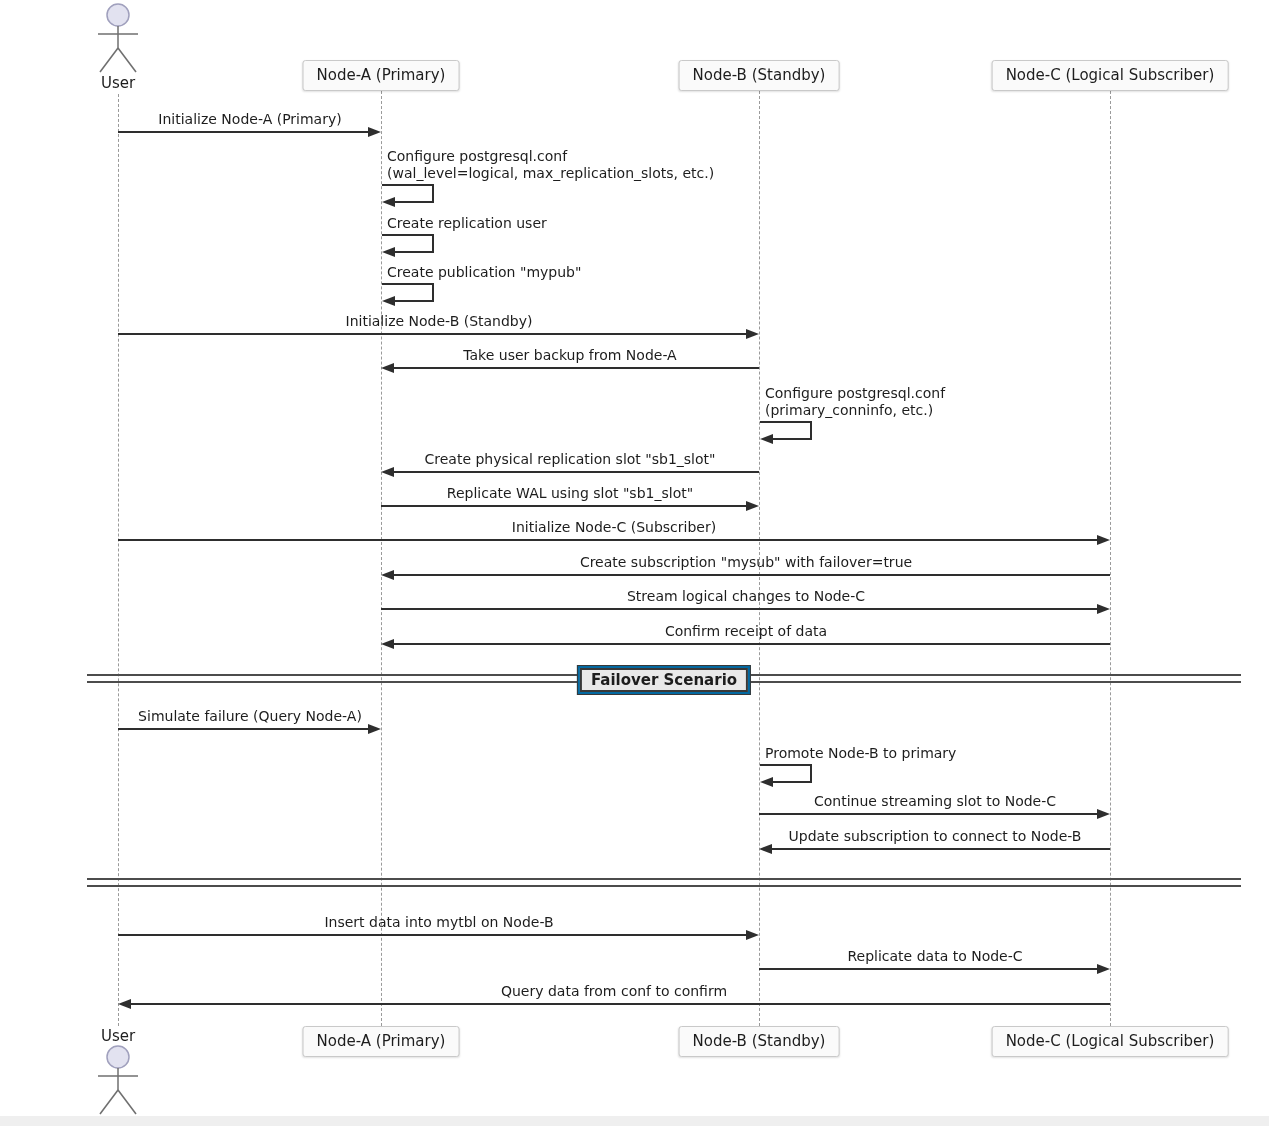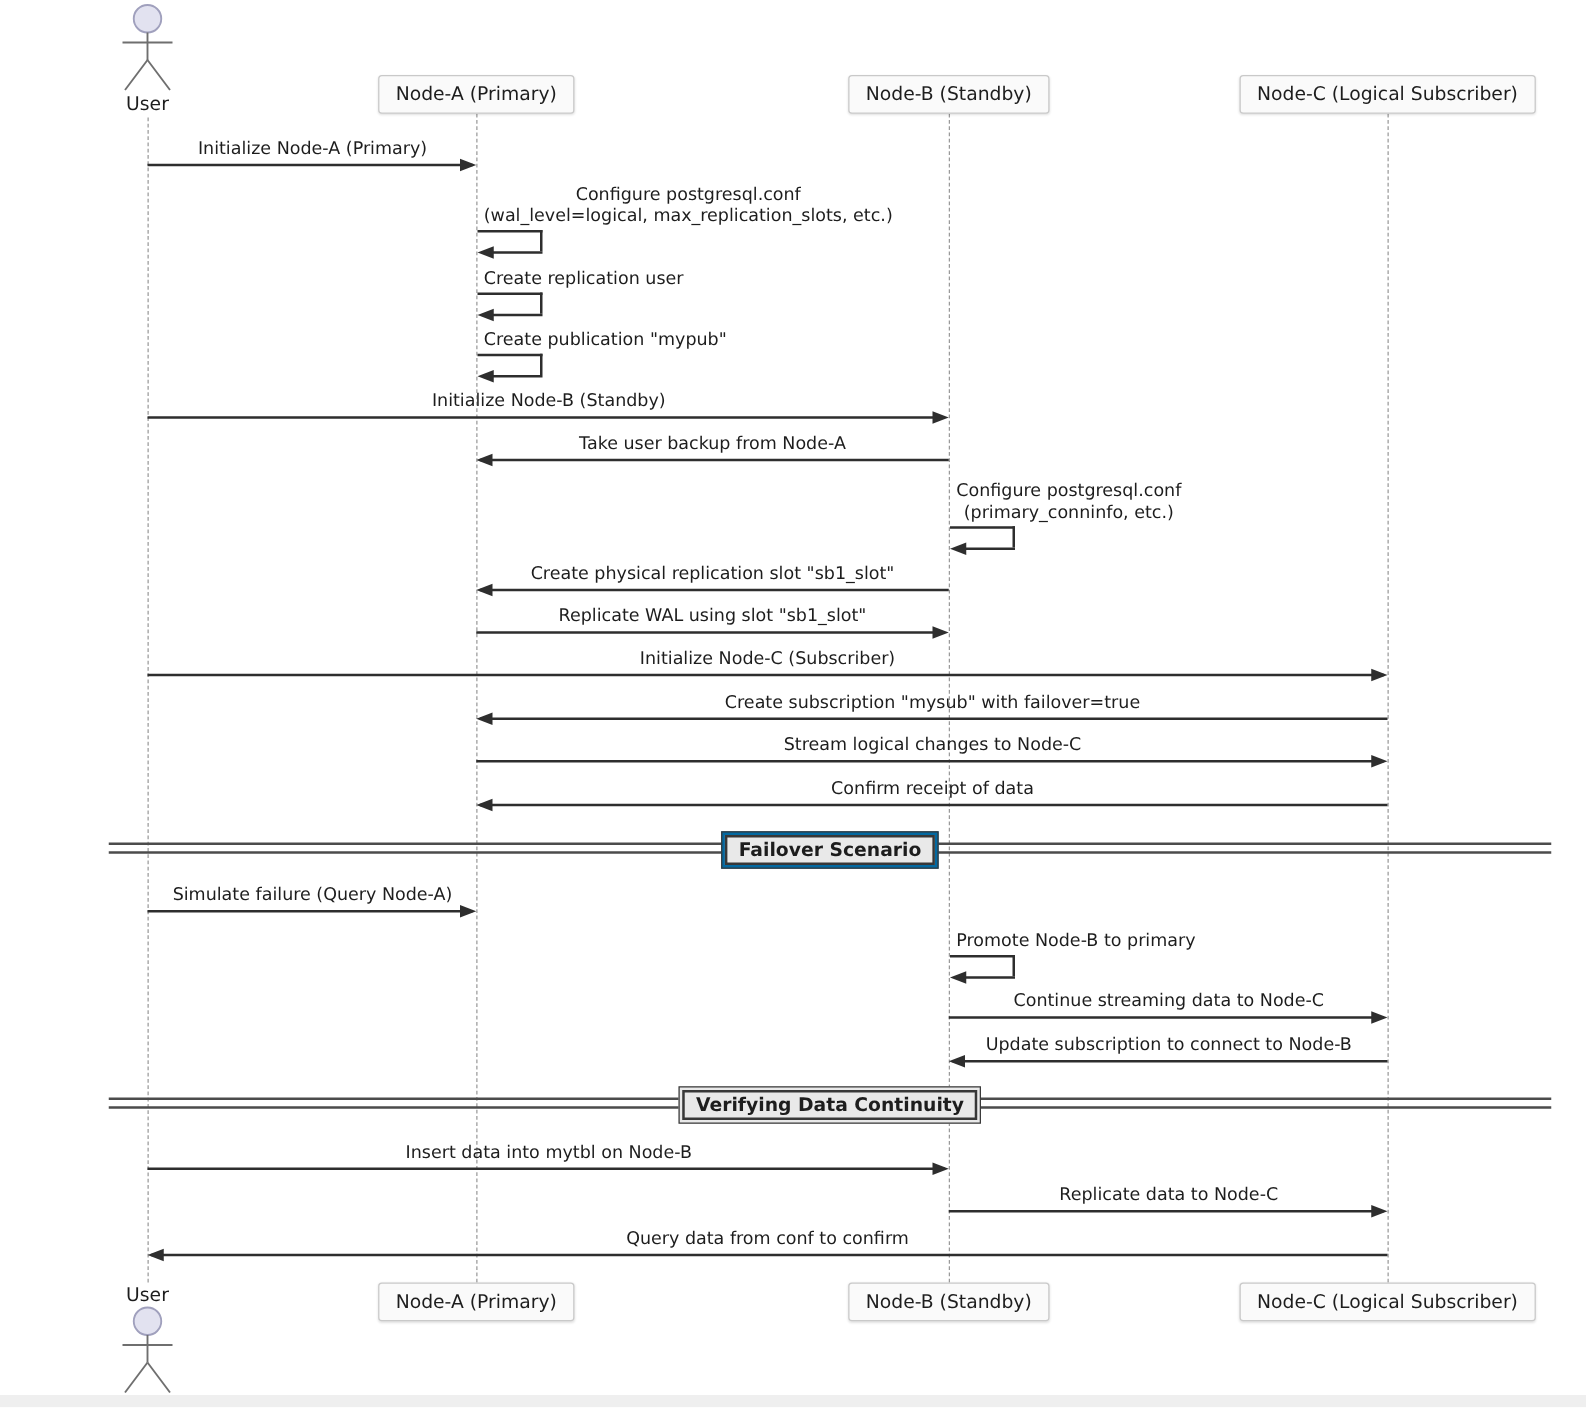--- a/index.html
+++ b/index.html
@@ -19,21 +19,21 @@
   .actor-label{
     position:absolute;transform:translateX(-50%);
     font-size:15px;white-space:nowrap;z-index:3;
   }
   .actor-figure{position:absolute;z-index:3;}
   .msg-label{
     position:absolute;font-size:14px;line-height:17px;white-space:pre-line;
     z-index:4;
   }
   .msg-label.centered{transform:translateX(-50%);text-align:center;white-space:nowrap;}
-  .msg-label.selfmsg{text-align:center;width:max-content;}
+  .msg-label.selfmsg{width:max-content;}
   .msg-line{position:absolute;height:2px;z-index:3;}
   .msg-vline{position:absolute;width:2px;z-index:3;}
   .arrow-right{
     position:absolute;width:0;height:0;z-index:4;
     border-top:5px solid transparent;border-bottom:5px solid transparent;
   }
   .arrow-left{
     position:absolute;width:0;height:0;z-index:4;
     border-top:5px solid transparent;border-bottom:5px solid transparent;
   }
@@ -77,23 +77,20 @@
     <div class="lifeline" style="left: 1110px; top: 91px; height: 935px; border-left-color: rgb(154, 154, 154);"></div>
     <div class="pbox" style="left: 1110px; top: 60px;">Node-C (Logical Subscriber)</div>
     <div class="pbox" style="left: 1110px; top: 1026px;">Node-C (Logical Subscriber)</div>
     <div class="divider-line" style="left: 87px; width: 1154px; top: 674px; background: rgb(76, 76, 76);"></div>
     <div class="divider-line" style="left: 87px; width: 1154px; top: 681px; background: rgb(76, 76, 76);"></div>
     <div class="divider-box" style="left: 664px; top: 665px; border: 1px solid rgb(56, 56, 56); background: #0369a1;">
       <div class="divider-box-inner" style="border: 2px solid rgb(56, 56, 56); background: rgb(233, 233, 233);">Failover Scenario</div>
     </div>
     <div class="divider-line" style="left: 87px; width: 1154px; top: 878px; background: rgb(76, 76, 76);"></div>
     <div class="divider-line" style="left: 87px; width: 1154px; top: 885px; background: rgb(76, 76, 76);"></div>
-    <div class="divider-box" style="left: 664px; top: 869px; border: 1px solid rgb(56, 56, 56); background: rgb(233, 233, 233);">
-      <div class="divider-box-inner" style="border: 2px solid rgb(56, 56, 56); background: rgb(233, 233, 233);">Verifying Data Continuity</div>
-    </div>
     <div class="msg-label centered" style="left: 250px; top: 111px;">Initialize Node-A (Primary)</div>
     <div class="msg-line" style="left: 118px; top: 131px; width: 260px; background: rgb(46, 46, 46);"></div>
     <div class="arrow-right" style="left: 368px; top: 127px; border-left: 13px solid rgb(46, 46, 46);"></div>
     <div class="msg-label selfmsg" style="left: 387px; top: 148px;">Configure postgresql.conf
 (wal_level=logical, max_replication_slots, etc.)</div>
     <div class="msg-line" style="left: 382px; top: 184px; width: 52px; background: rgb(46, 46, 46);"></div>
     <div class="msg-vline" style="left: 432px; top: 184px; height: 17px; background: rgb(46, 46, 46);"></div>
     <div class="msg-line" style="left: 393px; top: 201px; width: 41px; background: rgb(46, 46, 46);"></div>
     <div class="arrow-left" style="left: 382px; top: 197px; border-right: 13px solid rgb(46, 46, 46);"></div>
     <div class="msg-label selfmsg" style="left: 387px; top: 215px;">Create replication user</div>
@@ -137,21 +134,21 @@
     <div class="msg-line" style="left: 384px; top: 643px; width: 726px; background: rgb(46, 46, 46);"></div>
     <div class="arrow-left" style="left: 381px; top: 639px; border-right: 13px solid rgb(46, 46, 46);"></div>
     <div class="msg-label centered" style="left: 250px; top: 708px;">Simulate failure (Query Node-A)</div>
     <div class="msg-line" style="left: 118px; top: 728px; width: 260px; background: rgb(46, 46, 46);"></div>
     <div class="arrow-right" style="left: 368px; top: 724px; border-left: 13px solid rgb(46, 46, 46);"></div>
     <div class="msg-label selfmsg" style="left: 765px; top: 745px;">Promote Node-B to primary</div>
     <div class="msg-line" style="left: 760px; top: 764px; width: 52px; background: rgb(46, 46, 46);"></div>
     <div class="msg-vline" style="left: 810px; top: 764px; height: 17px; background: rgb(46, 46, 46);"></div>
     <div class="msg-line" style="left: 771px; top: 781px; width: 41px; background: rgb(46, 46, 46);"></div>
     <div class="arrow-left" style="left: 760px; top: 777px; border-right: 13px solid rgb(46, 46, 46);"></div>
-    <div class="msg-label centered" style="left: 935px; top: 793px;">Continue streaming data to Node-C</div>
+    <div class="msg-label centered" style="left: 935px; top: 793px;">Continue streaming slot to Node-C</div>
     <div class="msg-line" style="left: 759px; top: 813px; width: 348px; background: rgb(46, 46, 46);"></div>
     <div class="arrow-right" style="left: 1097px; top: 809px; border-left: 13px solid rgb(46, 46, 46);"></div>
     <div class="msg-label centered" style="left: 935px; top: 828px;">Update subscription to connect to Node-B</div>
     <div class="msg-line" style="left: 762px; top: 848px; width: 348px; background: rgb(46, 46, 46);"></div>
     <div class="arrow-left" style="left: 759px; top: 844px; border-right: 13px solid rgb(46, 46, 46);"></div>
     <div class="msg-label centered" style="left: 439px; top: 914px;">Insert data into mytbl on Node-B</div>
     <div class="msg-line" style="left: 118px; top: 934px; width: 638px; background: rgb(46, 46, 46);"></div>
     <div class="arrow-right" style="left: 746px; top: 930px; border-left: 13px solid rgb(46, 46, 46);"></div>
     <div class="msg-label centered" style="left: 935px; top: 948px;">Replicate data to Node-C</div>
     <div class="msg-line" style="left: 759px; top: 968px; width: 348px; background: rgb(46, 46, 46);"></div>

